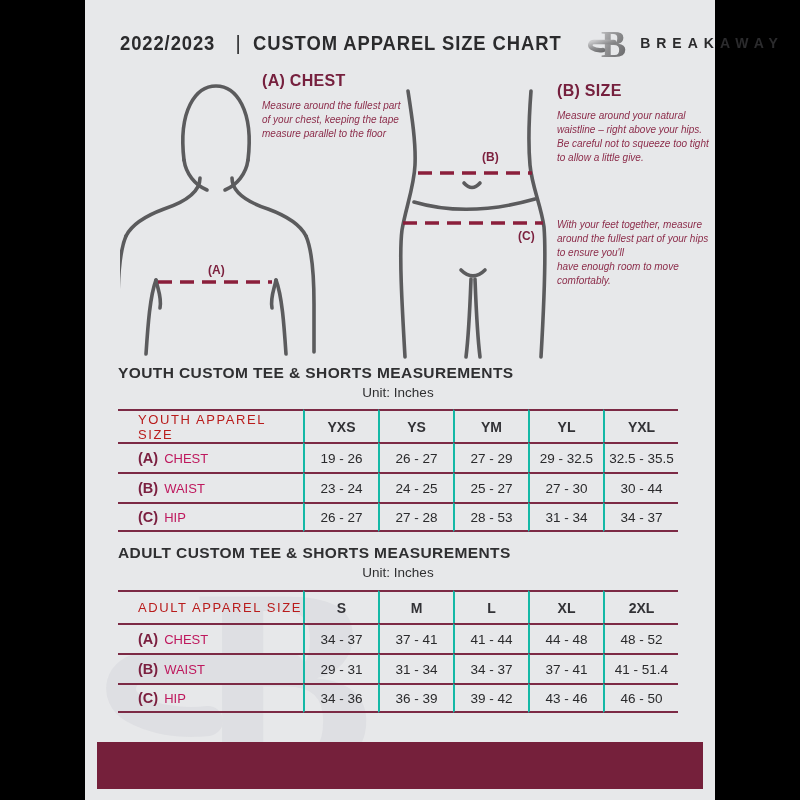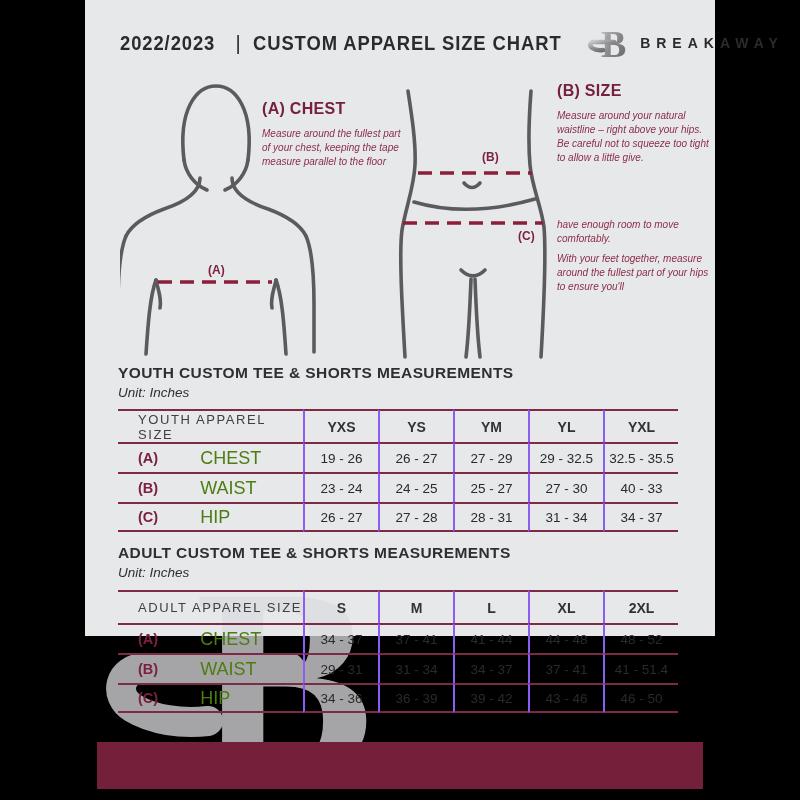--- a/index.html
+++ b/index.html
@@ -1,58 +1,58 @@
 <!DOCTYPE html>
 <html><head>
 <meta charset="utf-8">
 <style>
   html,body { margin:0; padding:0; }
   body { background:#000; font-family:"Liberation Sans", sans-serif; }
   .stage { position:relative; width:800px; height:800px; background:#000; overflow:hidden; }
-  .page { position:absolute; left:85px; top:0; width:630px; height:636px; background:#e7e8ea; }
+  .page { position:absolute; left:85px; top:0; width:630px; height:800px; background:#e7e8ea; }
 
   
   .hdr { position:absolute; left:35px; right:28px; top:24px; height:38px;
          display:flex; align-items:center; }
   .hdr-left { display:flex; align-items:center; gap:12px; flex:1; }
   .hdr-year, .hdr-title { display:inline-block; transform:scaleX(.92); transform-origin:left center;
         font-weight:bold; font-size:20px; letter-spacing:1px; color:#2b2b2d; white-space:nowrap; }
   .hdr-bar { display:inline-block; font-size:20px; font-weight:normal; color:#2b2b2d; }
   .brandwrap { display:flex; align-items:center; gap:10px; }
   .brand { font-weight:bold; font-size:14px; letter-spacing:6px; color:#2b2b2d; white-space:nowrap; }
 
   
   .sec-head { font-weight:bold; font-size:16px; color:#76203e; letter-spacing:.3px; margin:0 0 9px 0; }
   .sec-body { font-style:italic; font-size:10px; line-height:1.4; color:#8c2c4a; margin:0 0 6px 0; }
-  .chest-col { position:absolute; left:177px; top:100px; width:148px; }
+  .chest-col { position:absolute; left:177px; top:72px; width:148px; }
   .waist-col { position:absolute; left:472px; top:82px; width:155px; }
   .hips-col  { position:absolute; left:472px; top:218px; width:158px; }
 
   .figsvg { position:absolute; }
   .fig-stroke { fill:none; stroke:#5b5b5d; stroke-width:3.6; stroke-linecap:round; }
   .dash { fill:none; stroke:#8b1e3b; stroke-width:3.4; stroke-dasharray:14 8; }
   .figlbl { font-weight:bold; font-size:12px; fill:#7b1f3d; }
 
   
   .tbl-title { position:absolute; left:33px; width:560px; text-align:left;
                font-weight:bold; font-size:15.5px; letter-spacing:.4px; color:#2f2f31; }
-  .tbl-unit  { position:absolute; left:33px; width:560px; text-align:left;
-               font-style:italic; font-size:13.5px; color:#2f2f31; }
+  .tbl-unit  { position:absolute; left:33px; width:560px; text-align:center;
+               font-size:13.5px; color:#2f2f31; }
   .size-table { position:absolute; left:33px; width:560px; display:grid;
                 grid-template-columns:185px repeat(5,75px); z-index:2; }
   .ct { box-sizing:border-box; display:flex; align-items:center; justify-content:center;
         border-top:2px solid #7c2a45; font-size:13.5px; color:#2a2a2c; height:30px; }
   .ct.hrow { height:33px; }
-  .ct.vline { border-left:2px solid #8b5cf6; }
+  .ct.vline { border-left:2px solid #14b8a6; }
   .ct.lastrow { border-bottom:2px solid #7c2a45; }
   .ct.labelcell { justify-content:flex-start; padding-left:20px; }
-  .size-head-label { font-size:13px; letter-spacing:1.6px; color:#404040; }
+  .size-head-label { font-size:13px; letter-spacing:1.6px; color:#b91c1c; }
   .size-name { font-weight:bold; font-size:14px; color:#323236; }
   .rowmark { font-weight:bold; color:#7b2040; font-size:14.5px; margin-right:6px; }
-  .rowname { font-size:18px; color:#4d7c0f;margin-left:36px; }
+  .rowname { font-size:13px; color:#be185d; }
 
   
   .wm { position:absolute; left:15px; top:540px; z-index:1; opacity:.75; }
   .footer-bar { position:absolute; left:12px; width:606px; top:742px; height:47px;
                 background:#75203b; z-index:3; }
 </style>
 </head>
 <body>
 
 <div class="stage">
@@ -116,22 +116,22 @@
 
     <div class="chest-col">
       <p class="sec-head">(A) CHEST</p>
       <p class="sec-body">Measure around the fullest part of your chest, keeping the tape measure parallel to the floor</p>
     </div>
     <div class="waist-col">
       <p class="sec-head">(B) SIZE</p>
       <p class="sec-body">Measure around your natural waistline – right above your hips. Be careful not to squeeze too tight to allow a little give.</p>
     </div>
     <div class="hips-col">
+      <p class="sec-body" style="margin-bottom:0">With your feet together, measure around the fullest part of your hips to ensure you'll</p>
       <p class="sec-body">have enough room to move comfortably.</p>
-      <p class="sec-body" style="margin-bottom:0">With your feet together, measure around the fullest part of your hips to ensure you'll</p>
     </div>
 
     <svg class="wm" width="440" height="245" viewBox="0 0 440 245">
       <text x="95" y="232" font-size="268" font-weight="bold" fill="#dcdde1" font-family="Liberation Serif, serif">B</text>
       <path d="M 190 128 H 45 c -26 0 -32 28 -12 40 c 20 12 48 16 75 13" fill="none" stroke="#dcdde1" stroke-width="30" stroke-linecap="round"></path>
     </svg>
 
     <div class="tbl-title" style="top:364px;">YOUTH CUSTOM TEE &amp; SHORTS MEASUREMENTS</div>
     <div class="tbl-unit" style="top:385px;">Unit: Inches</div>
 
@@ -166,29 +166,29 @@
       <div class="ct vline">32.5 - 35.5</div>
 
       <div class="ct labelcell">
         <span class="rowmark">(B)</span>
         <span class="rowname">WAIST</span>
       </div>
       <div class="ct vline">23 - 24</div>
       <div class="ct vline">24 - 25</div>
       <div class="ct vline">25 - 27</div>
       <div class="ct vline">27 - 30</div>
-      <div class="ct vline">40 - 33</div>
+      <div class="ct vline">30 - 44</div>
 
       <div class="ct labelcell lastrow">
         <span class="rowmark">(C)</span>
         <span class="rowname">HIP</span>
       </div>
       <div class="ct vline lastrow">26 - 27</div>
       <div class="ct vline lastrow">27 - 28</div>
-      <div class="ct vline lastrow">28 - 31</div>
+      <div class="ct vline lastrow">28 - 53</div>
       <div class="ct vline lastrow">31 - 34</div>
       <div class="ct vline lastrow">34 - 37</div>
     </div>
 
     <div class="tbl-title" style="top:544px;">ADULT CUSTOM TEE &amp; SHORTS MEASUREMENTS</div>
     <div class="tbl-unit" style="top:565px;">Unit: Inches</div>
 
     <div class="size-table" style="top:590px;">
       <div class="ct hrow labelcell">
         <span class="size-head-label">ADULT APPAREL SIZE</span>

